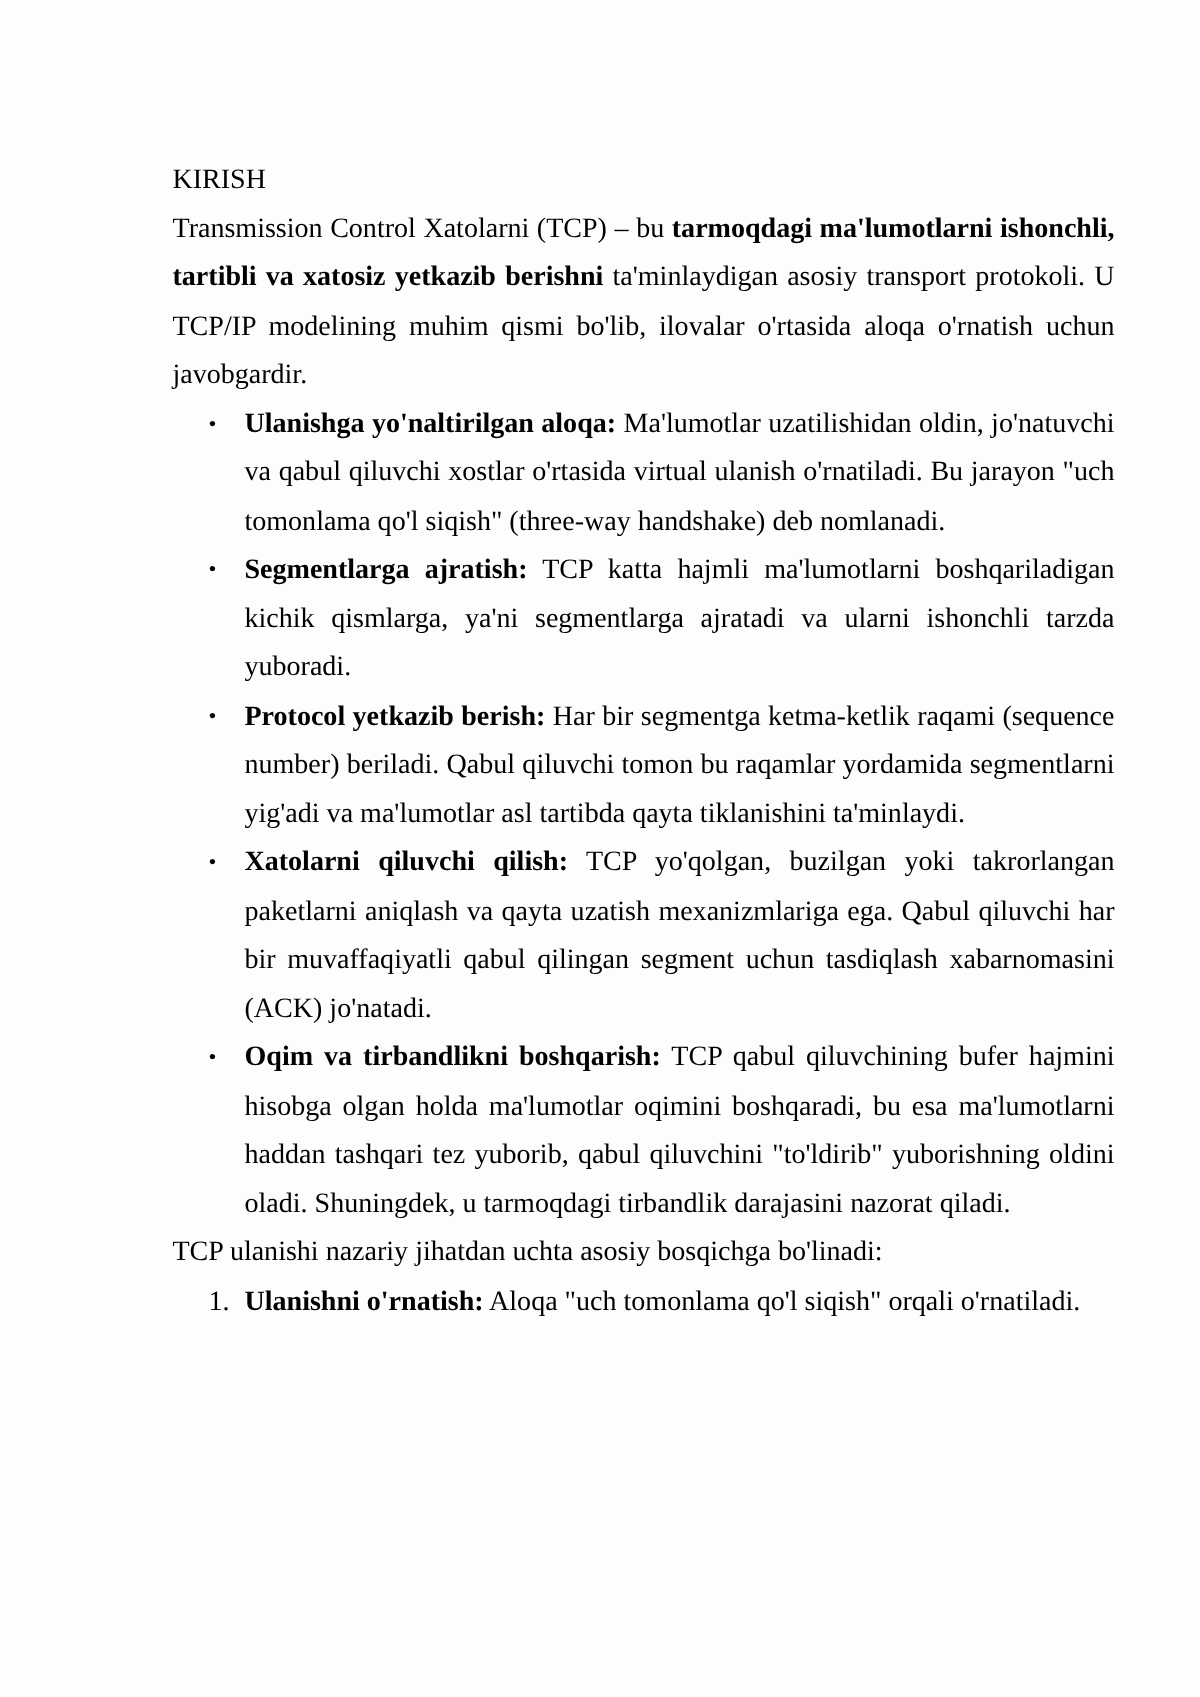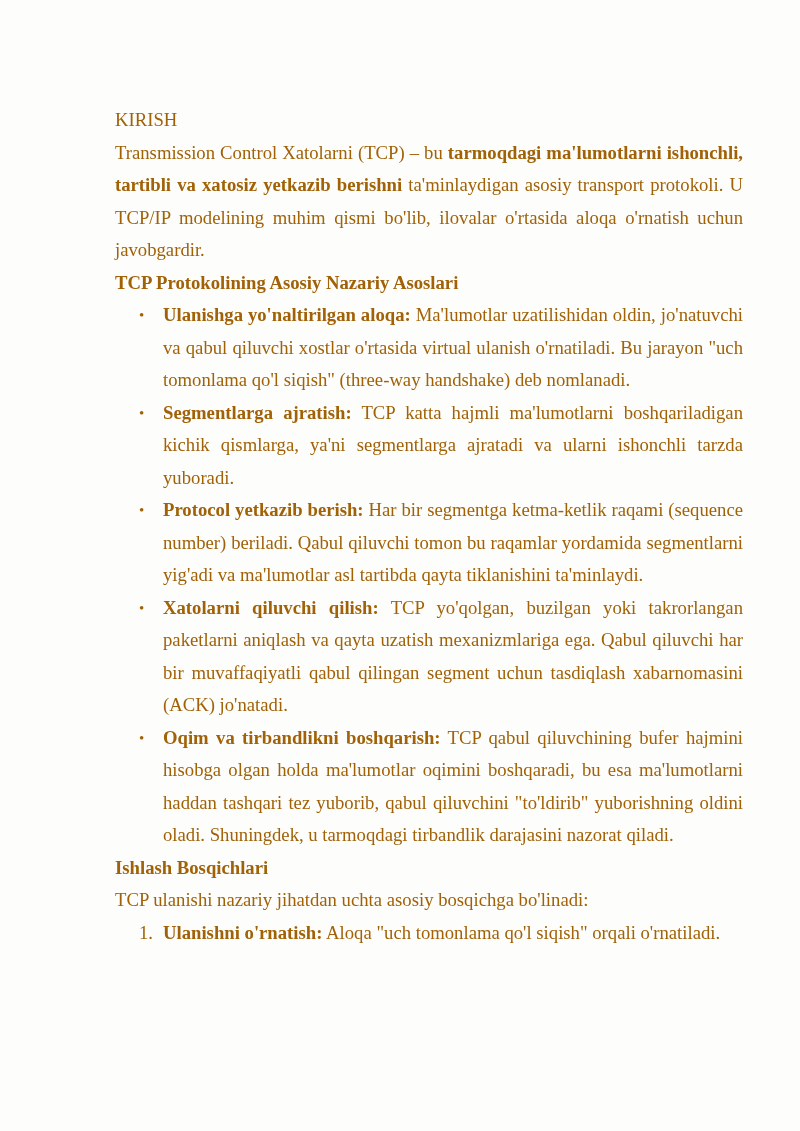--- a/index.html
+++ b/index.html
@@ -10,21 +10,21 @@
   .page {
     position: relative;
     width: 800px;
     height: 1131px;
     box-sizing: border-box;
     background: #fdfdfc;
     padding: 104px 57px 0 115px;
     font-family: "Liberation Serif", serif;
     font-size: 18.7px;
     line-height: 32.5px;
-    color: #a16207;
+    color: #000000;
     overflow: hidden;
   }
   .para {
     margin: 0;
     text-align: justify;
   }
   .bold {
     font-weight: bold;
   }
   .doc-list {
@@ -51,42 +51,40 @@
 <body>
 
 <div class="page">
 
   <p class="para">KIRISH</p>
 
   <p class="para">
     <span>Transmission Control Xatolarni (TCP) – bu </span><span class="bold">tarmoqdagi ma'lumotlarni ishonchli, tartibli va xatosiz yetkazib berishni</span><span> ta'minlaydigan asosiy transport protokoli. U TCP/IP modelining muhim qismi bo'lib, ilovalar o'rtasida aloqa o'rnatish uchun javobgardir.</span>
   </p>
 
-  <p class="para bold">TCP Protokolining Asosiy Nazariy Asoslari</p>
 
 
   <ul class="doc-list">
     <li class="doc-item">
       <span class="li-marker bullet-glyph">•</span><span class="bold">Ulanishga yo'naltirilgan aloqa:</span><span> Ma'lumotlar uzatilishidan oldin, jo'natuvchi va qabul qiluvchi xostlar o'rtasida virtual ulanish o'rnatiladi. Bu jarayon "uch tomonlama qo'l siqish" (three-way handshake) deb nomlanadi.</span>
     </li>
     <li class="doc-item">
       <span class="li-marker bullet-glyph">•</span><span class="bold">Segmentlarga ajratish:</span><span> TCP katta hajmli ma'lumotlarni boshqariladigan kichik qismlarga, ya'ni segmentlarga ajratadi va ularni ishonchli tarzda yuboradi.</span>
     </li>
     <li class="doc-item">
       <span class="li-marker bullet-glyph">•</span><span class="bold">Protocol yetkazib berish:</span><span> Har bir segmentga ketma-ketlik raqami (sequence number) beriladi. Qabul qiluvchi tomon bu raqamlar yordamida segmentlarni yig'adi va ma'lumotlar asl tartibda qayta tiklanishini ta'minlaydi.</span>
     </li>
     <li class="doc-item">
       <span class="li-marker bullet-glyph">•</span><span class="bold">Xatolarni qiluvchi qilish:</span><span> TCP yo'qolgan, buzilgan yoki takrorlangan paketlarni aniqlash va qayta uzatish mexanizmlariga ega. Qabul qiluvchi har bir muvaffaqiyatli qabul qilingan segment uchun tasdiqlash xabarnomasini (ACK) jo'natadi.</span>
     </li>
     <li class="doc-item">
       <span class="li-marker bullet-glyph">•</span><span class="bold">Oqim va tirbandlikni boshqarish:</span><span> TCP qabul qiluvchining bufer hajmini hisobga olgan holda ma'lumotlar oqimini boshqaradi, bu esa ma'lumotlarni haddan tashqari tez yuborib, qabul qiluvchini "to'ldirib" yuborishning oldini oladi. Shuningdek, u tarmoqdagi tirbandlik darajasini nazorat qiladi.</span>
     </li>
   </ul>
 
-  <p class="para bold">Ishlash Bosqichlari</p>
 
   <p class="para">TCP ulanishi nazariy jihatdan uchta asosiy bosqichga bo'linadi:</p>
 
   <ol class="doc-list">
     <li class="doc-item">
       <span class="li-marker">1.</span><span class="bold">Ulanishni o'rnatish:</span><span> Aloqa "uch tomonlama qo'l siqish" orqali o'rnatiladi.</span>
     </li>
   </ol>
 
 </div>

